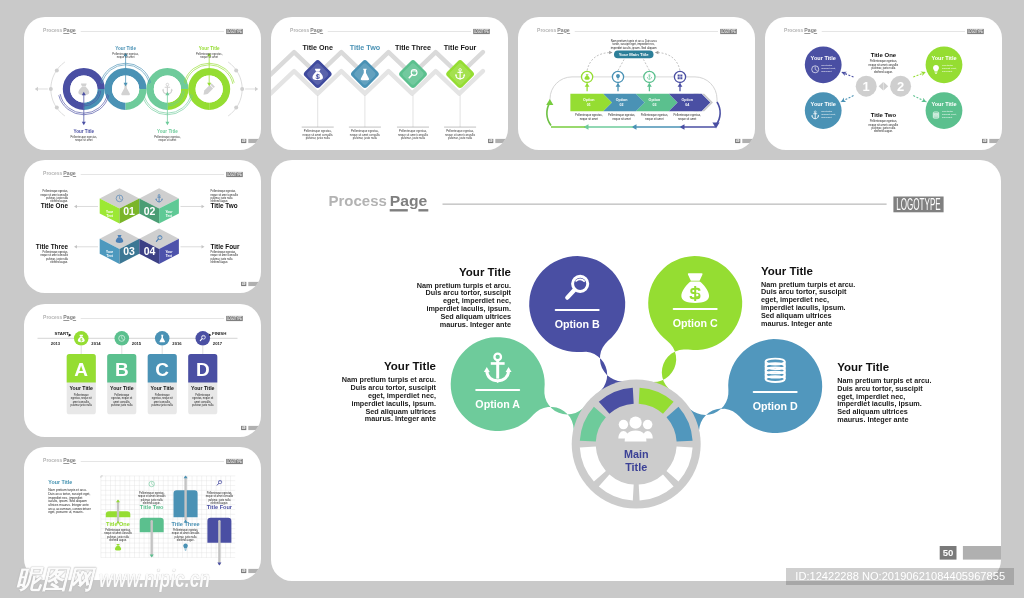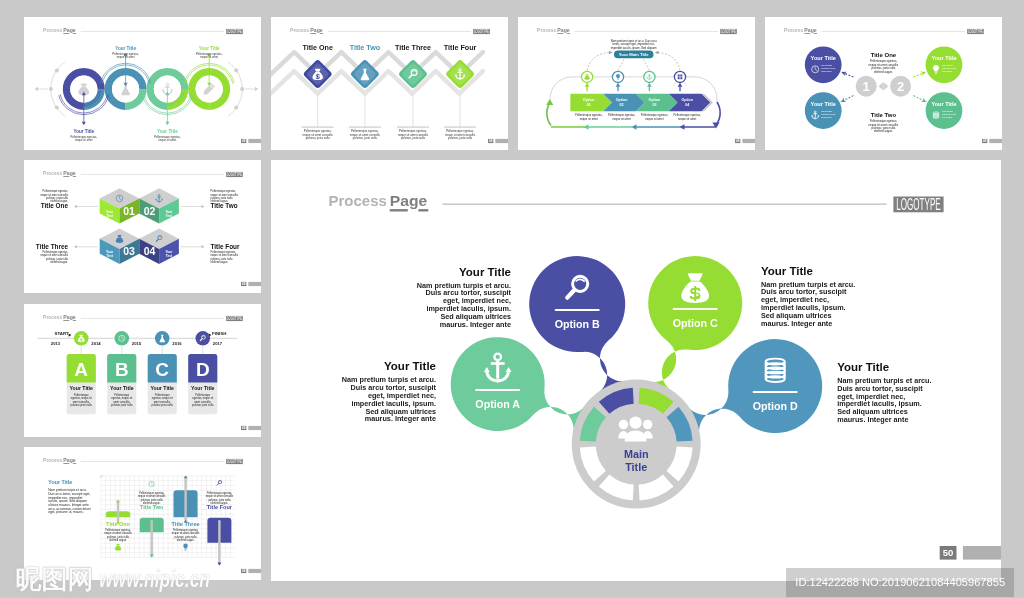--- a/index.html
+++ b/index.html
@@ -1,28 +1,28 @@
 <!DOCTYPE html>
 <html><head>
 <meta charset="utf-8">
 <title>Process Page Slide Templates</title>
 <style>
 html,body{margin:0;padding:0;}
 body{width:1024px;height:598px;background:#c9c9c9;font-family:"Liberation Sans",sans-serif;overflow:hidden;position:relative;}
-.slide{position:absolute;background:#fff;overflow:hidden;}
+.slide{position:absolute;background:#fff;overflow:hidden;border-radius:21px;}
 .slide > svg{position:absolute;left:0;top:0;display:block;}
 .thumb{}
 svg text{font-family:"Liberation Sans",sans-serif;}
 .txtblock{position:absolute;width:99px;}
 .tb-title{font-size:11.5px;font-weight:bold;color:#111;line-height:11px;margin-bottom:4px;}
 .tb-body{font-size:7.25px;color:#222;line-height:7.8px;font-weight:bold;}
 #wm{position:absolute;left:15.5px;top:564px;height:26px;display:flex;align-items:flex-end;}
-#wm .cn{font-size:26px;font-weight:bold;color:#fbfbfb;letter-spacing:0px;font-family:"DejaVu Sans",sans-serif;line-height:21.5px;text-shadow:0 0 .8px #9b9b9b,0 0 1.6px #b9b9b9;}
+#wm .cn{font-size:26px;font-weight:bold;color:#fbfbfb;letter-spacing:0px;font-family:"DejaVu Sans",sans-serif;line-height:21.5px;font-style:italic;text-shadow:0 0 .8px #9b9b9b,0 0 1.6px #b9b9b9;}
 #wm .url{font-size:23px;font-weight:bold;color:#fbfbfb;font-style:italic;margin-left:5px;line-height:21.5px;text-shadow:0 0 .8px #a3a3a3;transform:scaleX(0.76);transform-origin:left bottom;}
-#idbar{position:absolute;left:786px;top:567.7px;width:228.4px;height:29px;background:rgba(68,68,68,.26);color:#fff;font-size:11.1px;display:flex;align-items:center;justify-content:center;letter-spacing:0px;white-space:nowrap;}
+#idbar{position:absolute;left:786px;top:567.7px;width:228.4px;height:17px;background:rgba(68,68,68,.26);color:#fff;font-size:11.1px;display:flex;align-items:center;justify-content:center;letter-spacing:0px;white-space:nowrap;}
 </style>
 </head>
 <body>
 
 <div class="slide" id="main" style="left:270.8px;top:159.9px;width:730.5px;height:421px;">
     <svg width="731" height="421" viewBox="270.8 159.9 731 421">
       <g>
         <text x="328.3" y="206.4" font-size="15.40" font-weight="bold" fill="#b3b3b3" textLength="58.3" lengthAdjust="spacingAndGlyphs">Process</text>
         <text x="389.5" y="206.4" font-size="15.40" font-weight="bold" fill="#7f7f7f" textLength="37.5" lengthAdjust="spacingAndGlyphs">Page</text>
         <rect x="389.5" y="209.0" width="18.1" height="2.4" fill="#7f7f7f"></rect>

